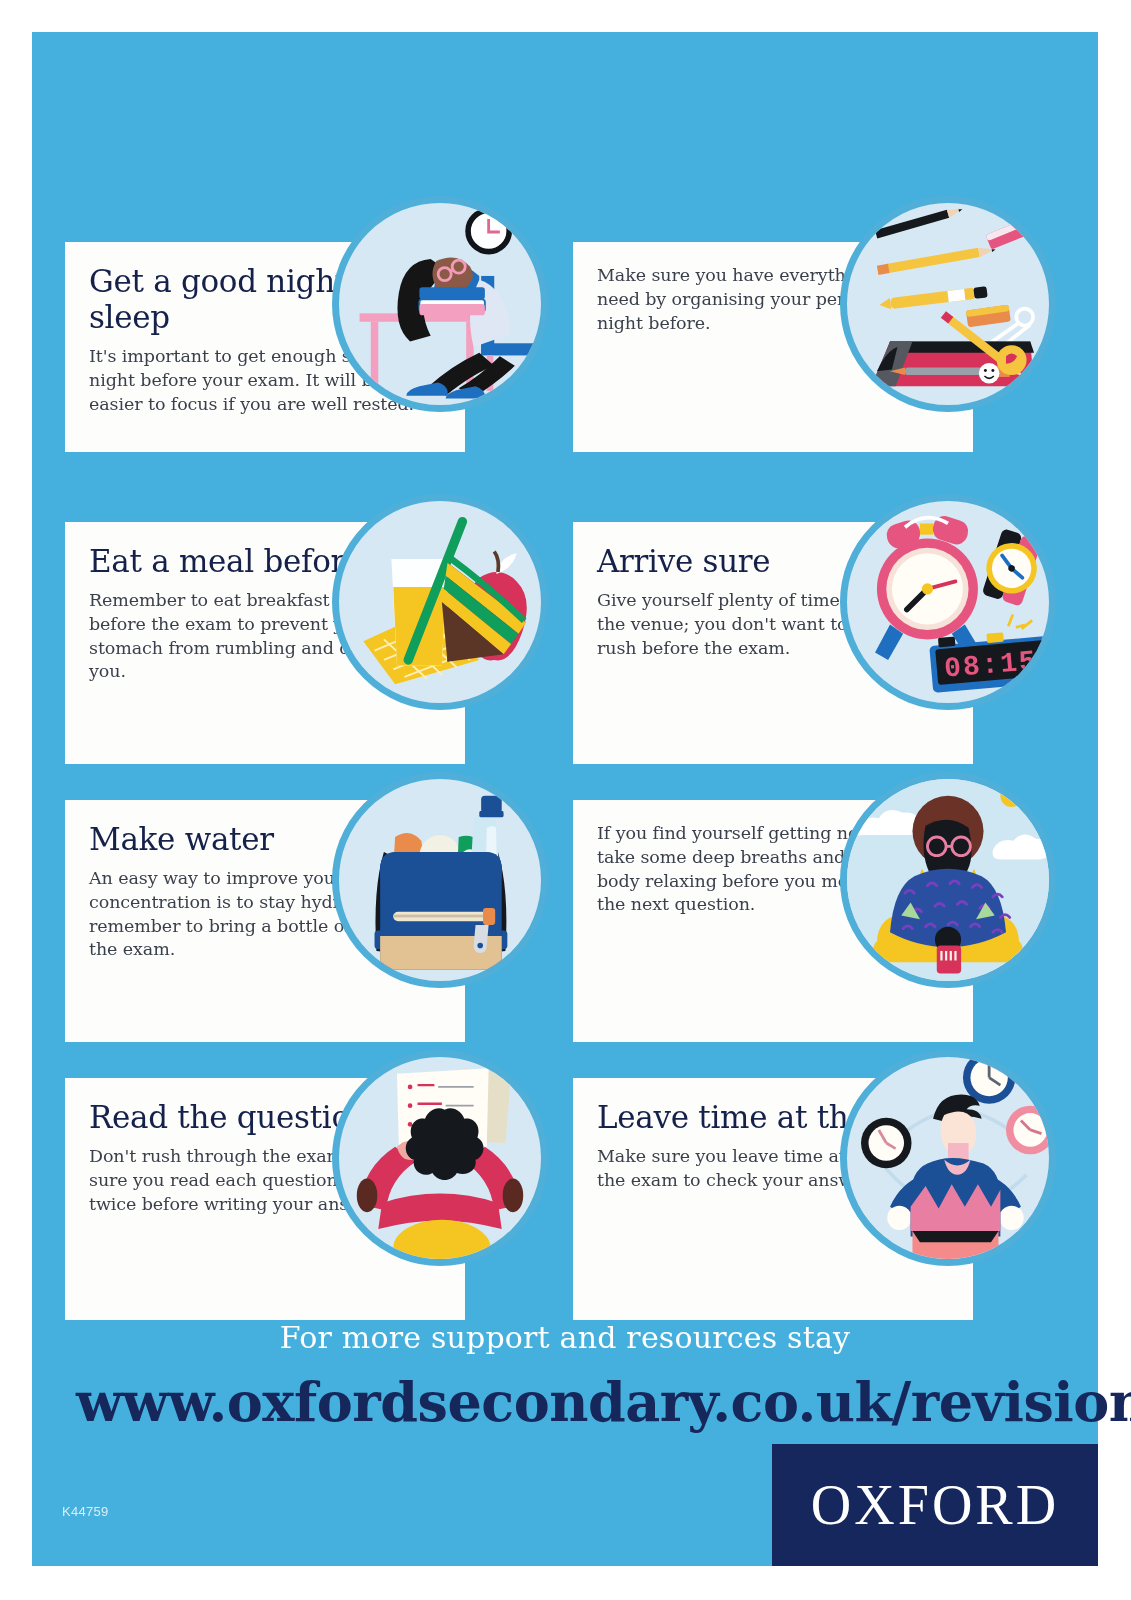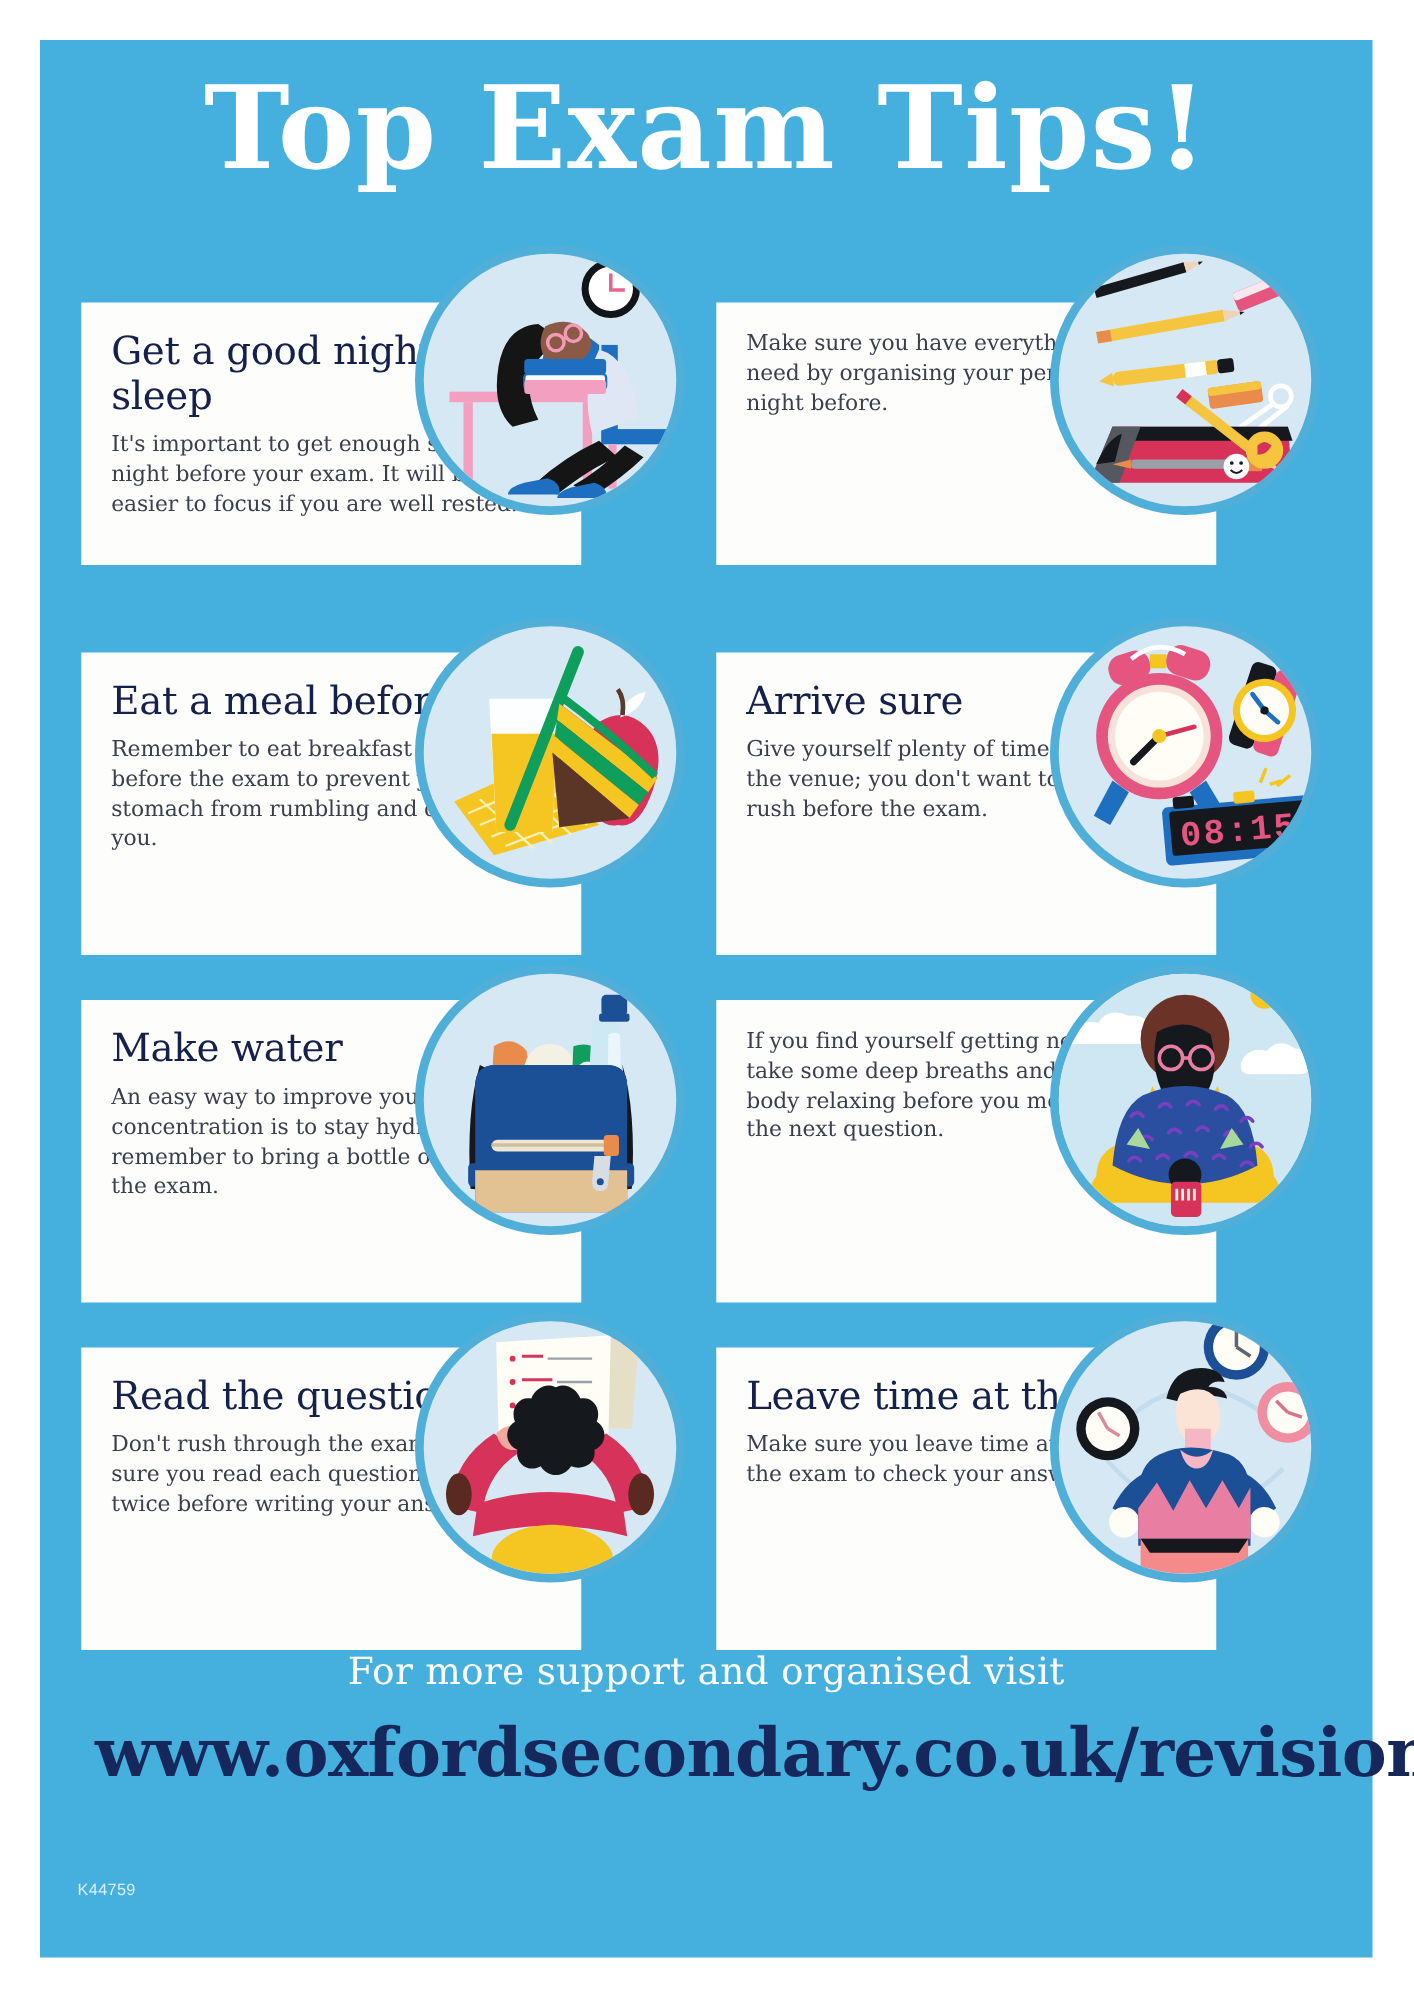--- a/index.html
+++ b/index.html
@@ -131,21 +131,20 @@
     font-family: "Liberation Sans", sans-serif;
     font-size: 13px;
     letter-spacing: 0.3px;
   }
 </style>
 </head>
 <body>
 
 <div id="poster">
 
-  <h1 class="poster-title">Top Exam Tips!</h1>
 
   <div class="tip" style="left:33px; top:210px;">
     <div class="card">
       <div class="tip-title">Get a good night's sleep</div>
       <div class="tip-body">It's important to get enough sleep the night before your exam. It will be easier to focus if you are well rested.</div>
     </div>
     <div class="circle">
       <svg class="art" viewBox="0 0 216 216">
 
         <circle cx="160" cy="30" r="22" fill="#ffffff" stroke="#111418" stroke-width="6"></circle>
@@ -531,19 +530,22 @@
         <path d="M104 110 q14 12 28 0 q-4 16 -14 16 q-10 0 -14 -16 Z" fill="#f5b7c4"></path>
 
         <path d="M68 160 l16 -22 l14 24 l14 -26 l14 24 l14 -24 l14 24 l10 -18 v44 h-96 Z" fill="#e87fa3"></path>
 
         <rect x="70" y="186" width="92" height="30" fill="#f58a8a"></rect>
         <path d="M70 186 h92 l-8 12 H78 Z" fill="#15181d"></path>
       </svg>
     </div>
   </div>
 
-  <div class="footer-lead">For more support and organised visit</div>
+  <div class="footer-lead">For more support and resources stay</div>
   <div class="footer-url">www.oxfordsecondary.co.uk/revision</div>
 
+  <div class="oxford-logo">
+    <span>OXFORD</span>
+  </div>
 
   <div class="ref-code">K44759</div>
 
 </div>
 
 </body></html>

